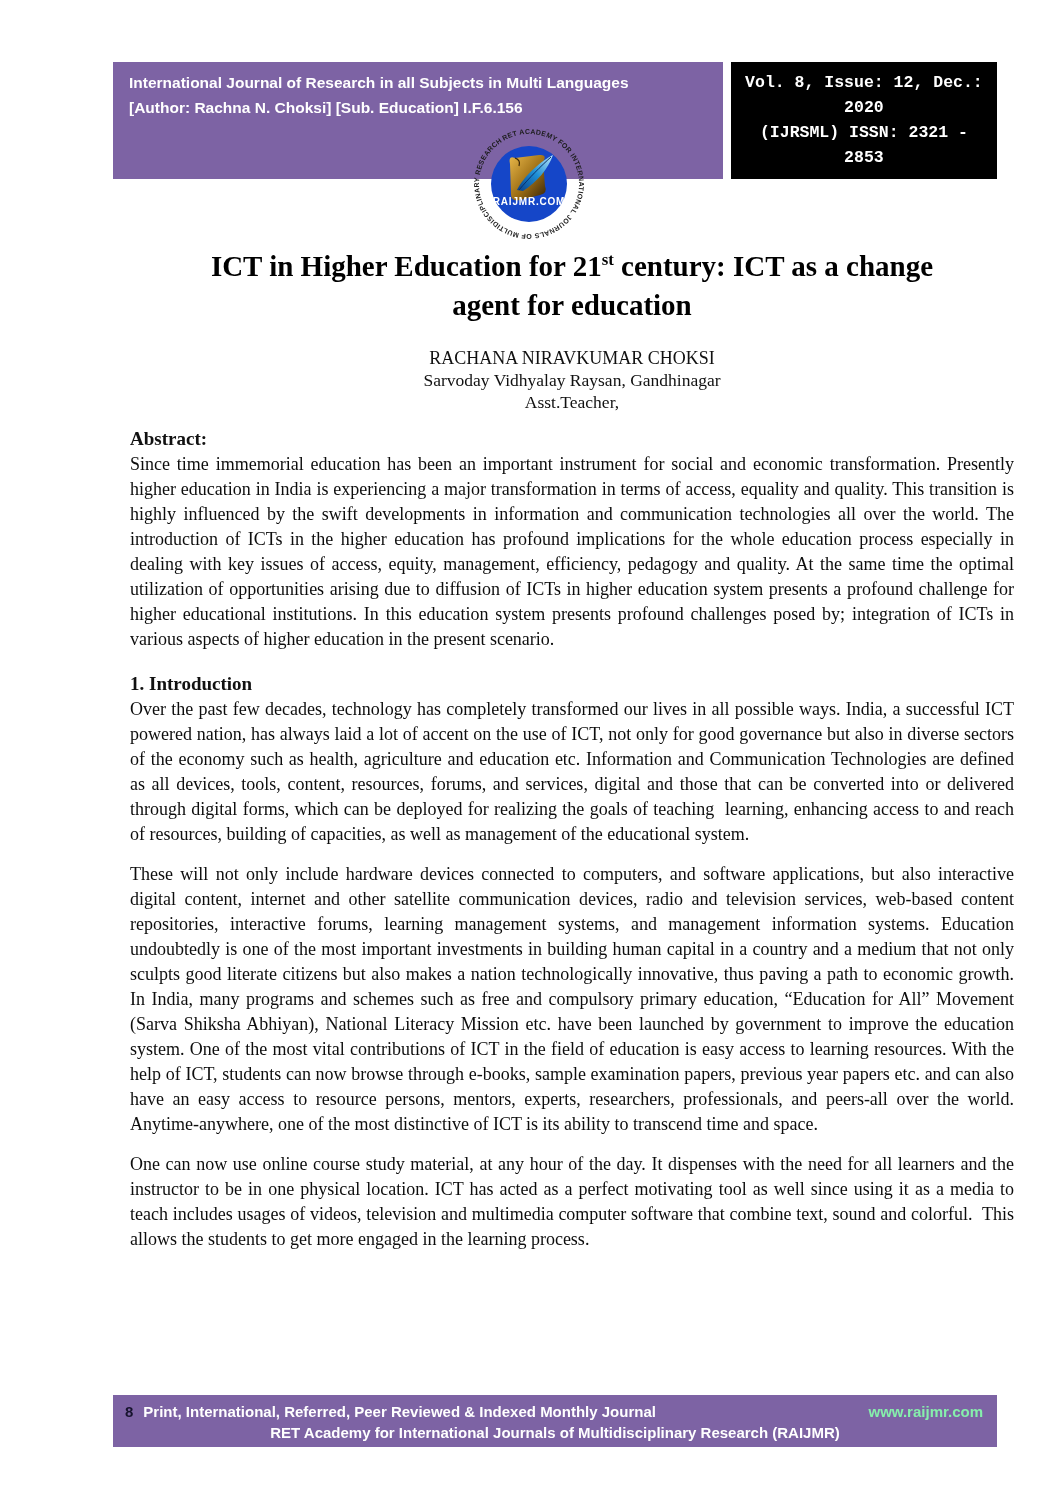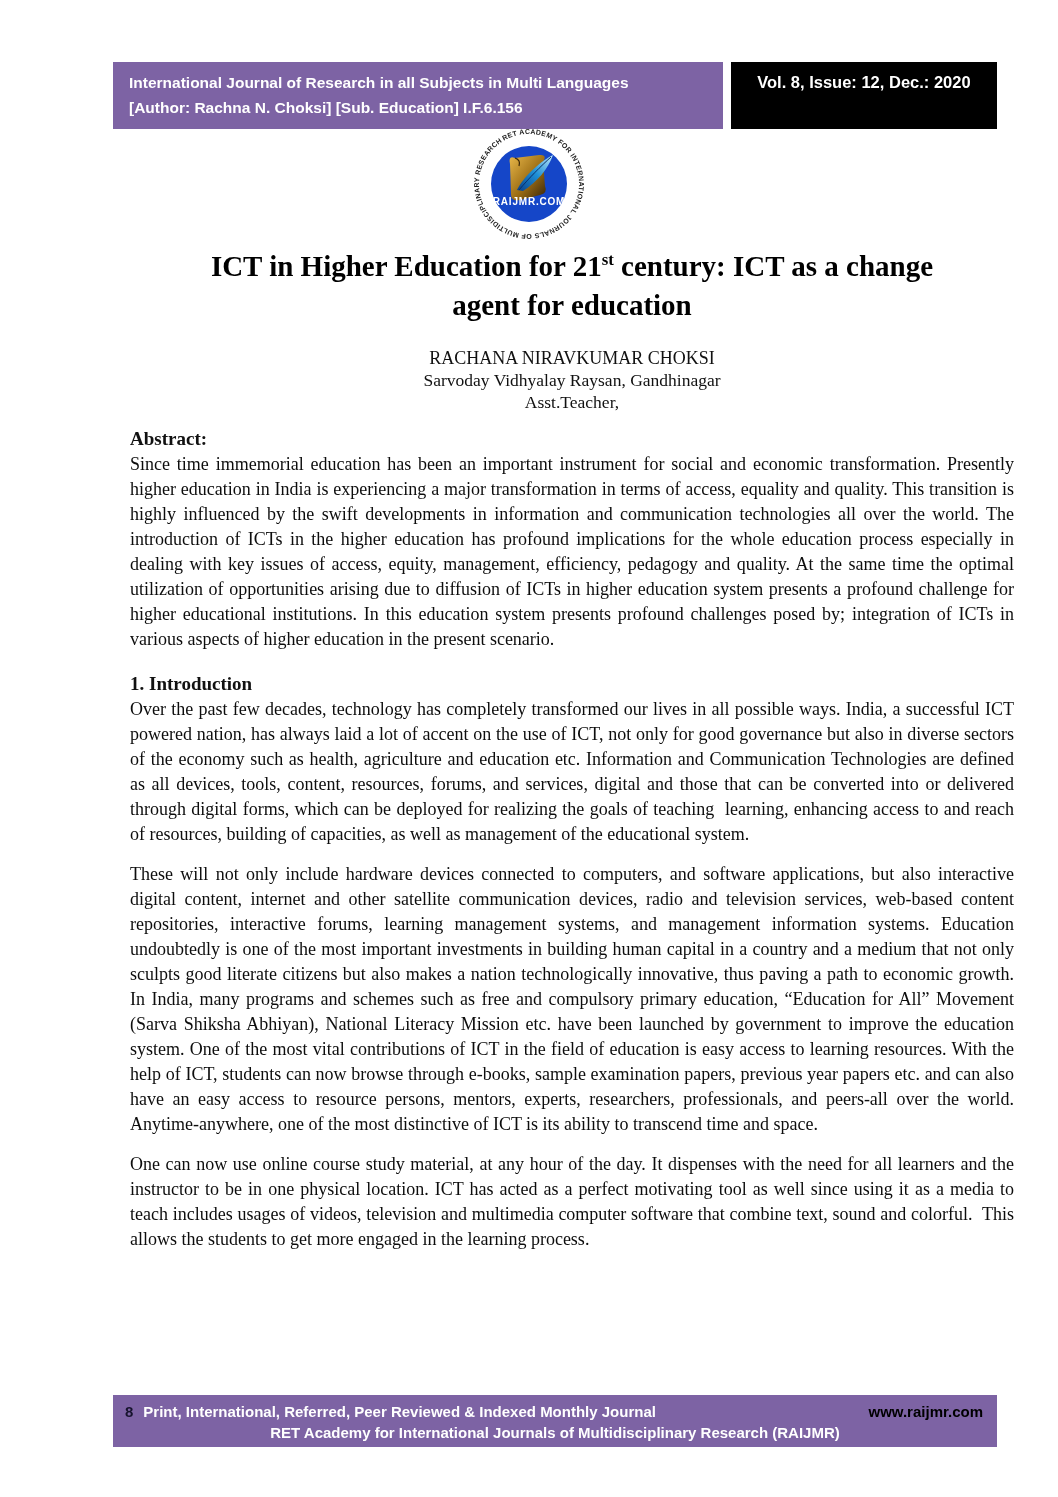--- a/index.html
+++ b/index.html
@@ -17,21 +17,21 @@
     width:614px;box-sizing:border-box;
     background:#7d63a4;color:#fff;
     padding:8px 20px 9px 16px;
     font-family:"Liberation Sans",sans-serif;
     font-weight:bold;font-size:15.5px;line-height:25px;
   }
   .header-black{
     width:268px;margin-left:8px;box-sizing:border-box;
     background:#000;color:#fff;text-align:center;
     padding:8px 6px 9px 6px;
-    font-family:Liberation Sans, sans-serif;
+    font-family:Liberation Mono, monospace;
     font-weight:bold;font-size:16.5px;line-height:25px;
   }
   
   .logo-wrap{position:absolute;top:128px;left:50%;transform:translateX(-50%);width:160px;height:112px;}
   
   .doc{position:absolute;left:130px;top:240px;width:884px;}
   .paper-title{
     text-align:center;font-weight:bold;
     font-size:29px;line-height:39px;color:#000;
   }
@@ -49,35 +49,36 @@
   .par-gap{margin-top:15px;}
   
   .footer{
     position:absolute;left:113px;top:1395px;width:884px;height:52px;
     box-sizing:border-box;
     background:#7d63a4;color:#fff;
     font-family:"Liberation Sans",sans-serif;font-weight:bold;
   }
   .footer-line1{display:flex;align-items:baseline;padding:6px 14px 0 12px;font-size:15px;line-height:21px;}
   .footer-page-num{color:#16132d;margin-right:10px;}
-  .footer-url{margin-left:auto;color:#000000;}
+  .footer-url{margin-left:auto;color:#86efac;}
   .footer-line2{text-align:center;font-size:15px;line-height:21px;}
 </style>
 </head>
 <body>
 
 <div class="page">
 
   <div class="header">
     <div class="header-purple">
       <div>International Journal of Research in all Subjects in Multi Languages</div>
       <div>[Author: Rachna N. Choksi] [Sub. Education] I.F.6.156</div>
     </div>
     <div class="header-black">
       <div>Vol. 8, Issue: 12, Dec.: 2020</div>
+      <div>(IJRSML) ISSN: 2321 - 2853</div>
     </div>
   </div>
 
   <div class="logo-wrap">
     <svg width="160" height="112" viewBox="0 0 160 112">
       <defs>
         <linearGradient id="goldGrad" x1="0" y1="0" x2="1" y2="1">
           <stop offset="0" stop-color="#e9b84a"></stop>
           <stop offset="0.55" stop-color="#9c6d14"></stop>
           <stop offset="1" stop-color="#33230a"></stop>

